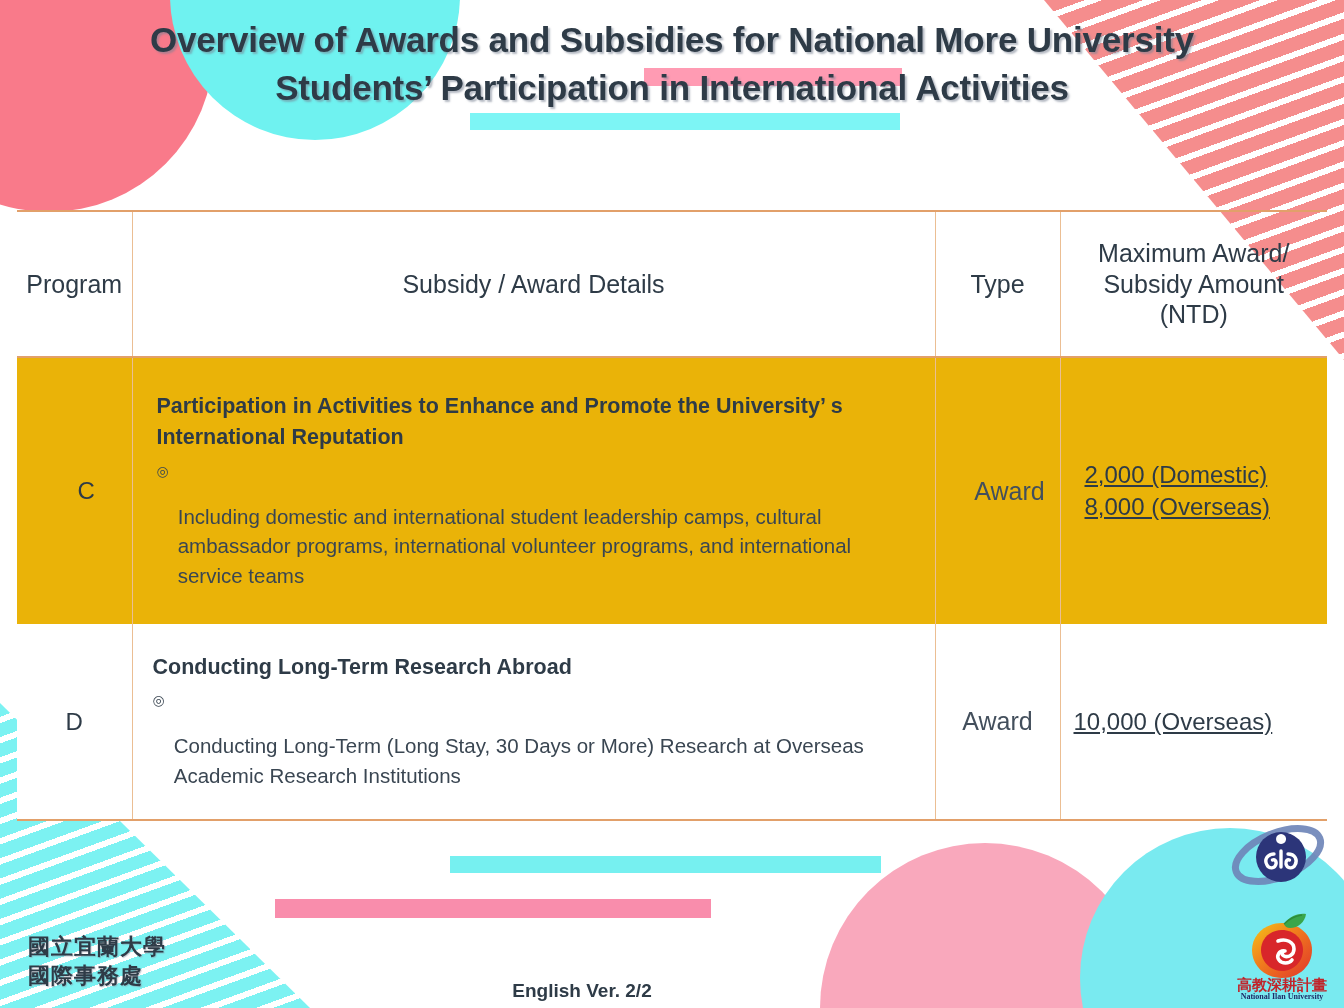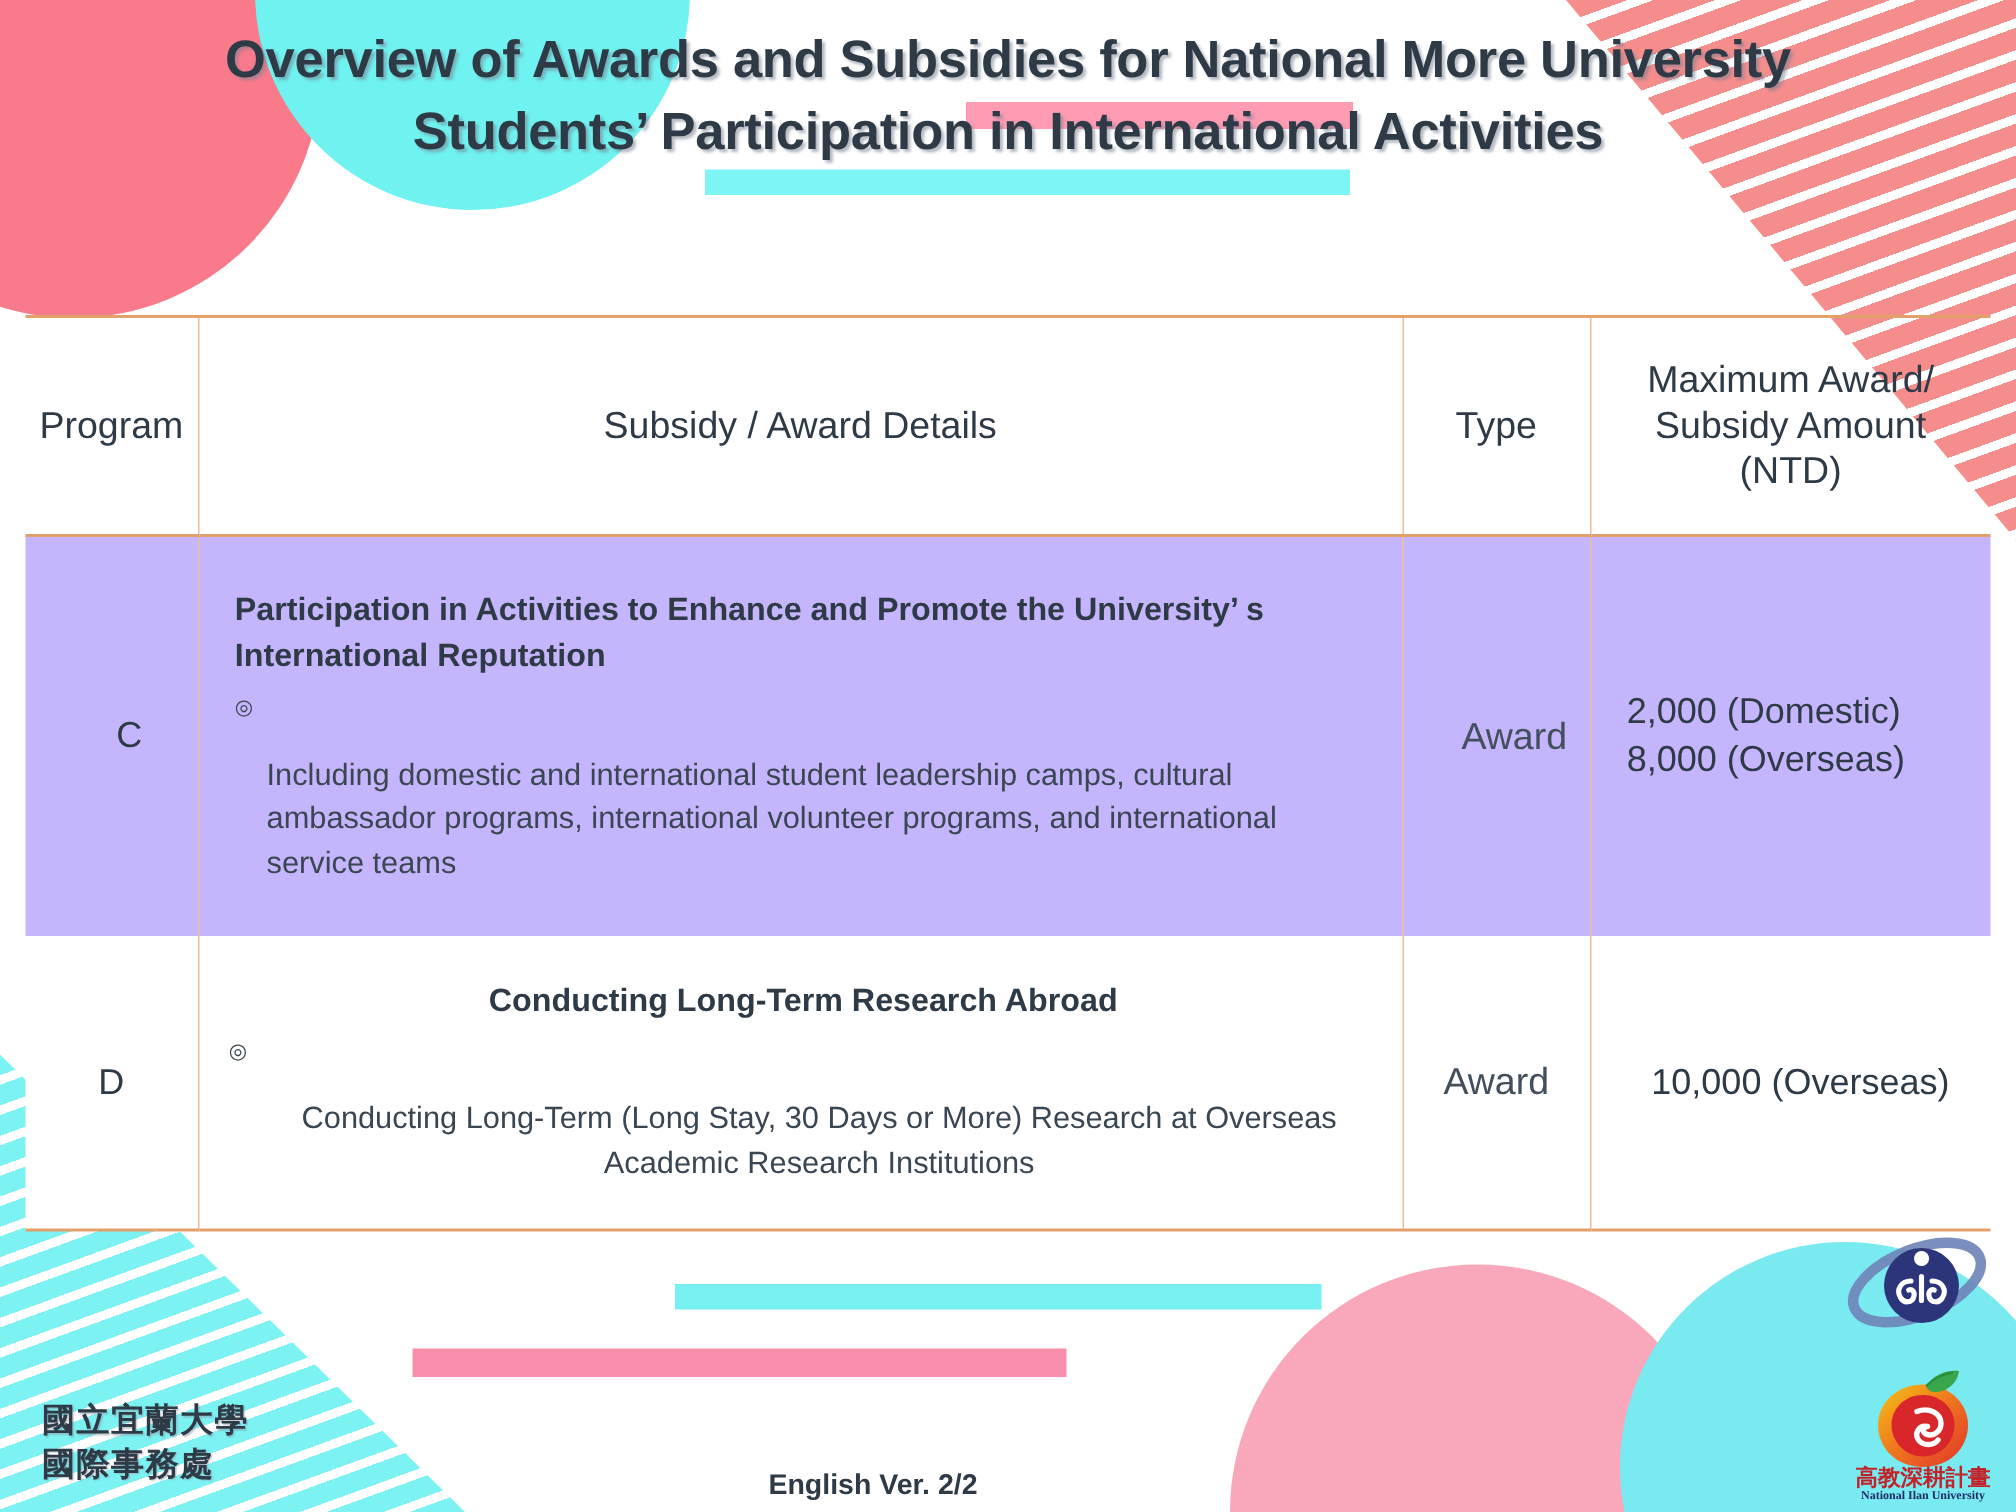--- a/index.html
+++ b/index.html
@@ -144,40 +144,41 @@
     line-height: 1.22;
   }
   thead th:first-child, tbody td:first-child { border-left: none; }
   thead th:last-child,  tbody td:last-child  { border-right: none; }
 
   col.c-prog { width: 115px; }
   col.c-det  { width: 803px; }
   col.c-type { width: 125px; }
   col.c-amt  { width: 267px; }
 
-  .row-c > td { background: #c4b5fd; height: 267px; padding-left: 24px; }
-  .row-d > td { background: #FFFFFF; height: 196px; text-align: center; }
+  .row-c > td { background: #eab308; height: 267px; padding-left: 24px; }
+  .row-d > td { background: #FFFFFF; height: 196px; }
   tbody tr:last-child > td { border-bottom: 2px solid #E2A06A; }
 
   .cell-prog {
     text-align: center;
     font-size: 24px;
     color: #2E3B47;
   }
   .cell-type {
     text-align: center;
     font-size: 25px;
     color: #434F5C;
   }
   .cell-amt {
     text-align: left;
     padding-left: 13px;
     font-size: 24px;
     line-height: 1.33;
     color: #2E3B47;
+    text-decoration: underline;
   }
   .cell-det { padding: 0 16px 0 20px; }
 
   .det-head {
     font-size: 21.5px;
     font-weight: bold;
     line-height: 1.45;
     color: #2E3B47;
     margin-bottom: 4px;
   }

